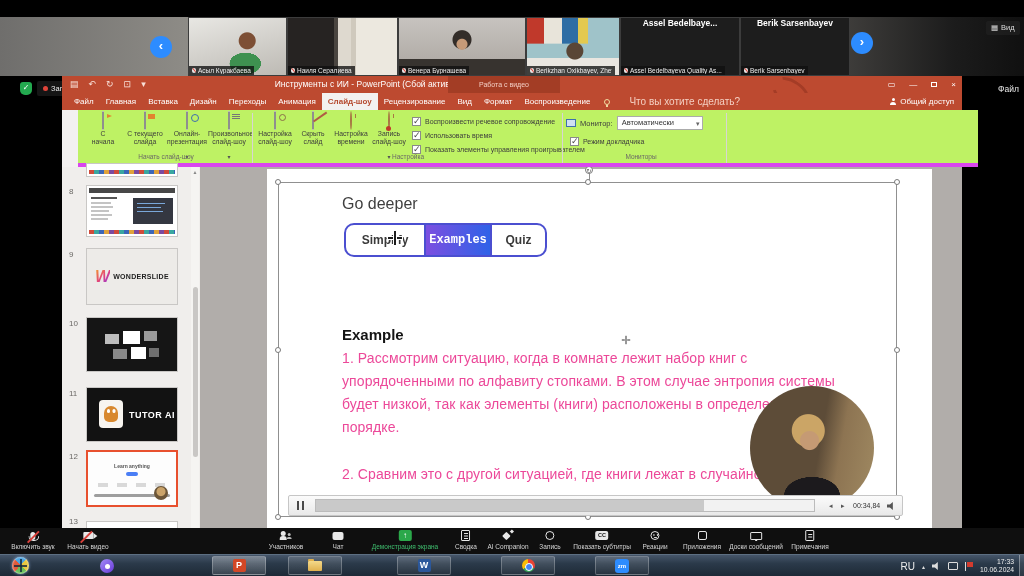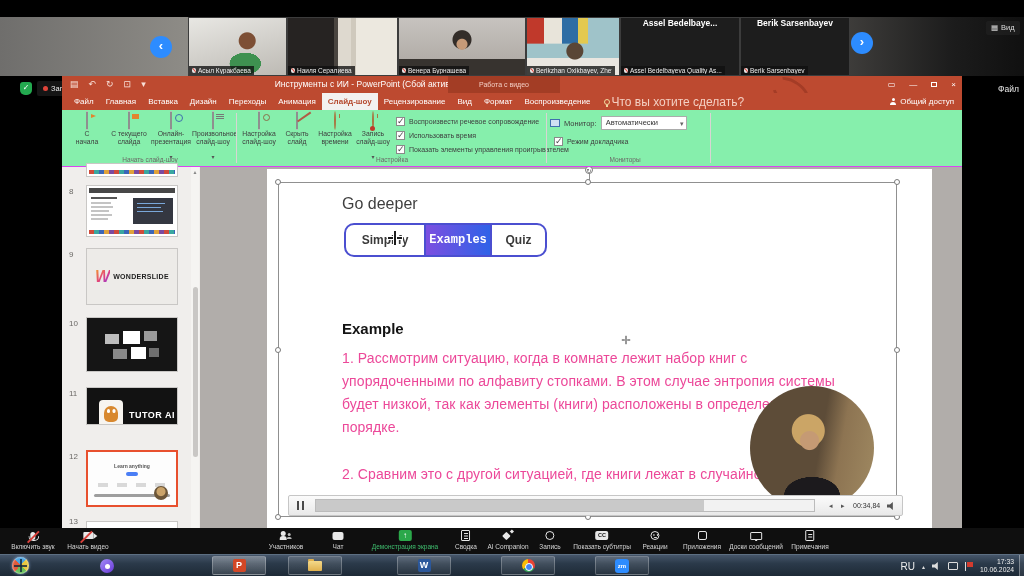--- a/index.html
+++ b/index.html
@@ -68,30 +68,30 @@
   .pp-tb{position:absolute;left:0;top:0;width:900px;height:17px;background:#bd4a30;}
   .qat{position:absolute;left:8px;top:1px;display:flex;gap:10px;color:#f8e0d8;font-size:9px;line-height:15px;}
   .pp-title{position:absolute;left:120px;top:0;width:420px;text-align:center;color:#fff;font-size:8.5px;line-height:17px;white-space:nowrap;}
   .ctxband{position:absolute;left:386px;top:0;width:112px;height:17px;background:#a33d25;color:#f3cdc2;font-size:7px;line-height:17px;text-align:center;}
   .ppwc{position:absolute;right:6px;top:0;display:flex;gap:14px;color:#fff;font-size:8px;line-height:17px;}
   .doodle{position:absolute;right:150px;top:4px;width:42px;height:26px;border:3px solid rgba(80,15,5,.22);
           border-radius:50%;border-left-color:transparent;transform:rotate(35deg);}
   .pp-tabs{position:absolute;left:0;top:17px;width:900px;height:17px;background:#bd4a30;display:flex;align-items:stretch;padding-left:6px;}
   .tab{color:#fff;font-size:8px;line-height:17px;padding:0 6px;white-space:nowrap;}
   .tab.active{background:#f3f1f0;color:#b5492e;font-weight:bold;}
-  .tellme{display:flex;align-items:center;gap:1px;margin-left:8px;color:#f4cfc2;font-size:12px;white-space:nowrap;}
+  .tellme{display:flex;align-items:center;gap:19px;margin-left:8px;color:#f4cfc2;font-size:10px;white-space:nowrap;}
   .bulb{width:6px;height:6px;border:1px solid #f0d9a0;border-radius:50%;position:relative;}
   .bulb::after{content:"";position:absolute;left:1px;bottom:-3px;width:2px;height:2px;background:#f0d9a0;}
   .sharebtn{position:absolute;right:8px;top:17px;display:flex;align-items:center;gap:3px;color:#fff;font-size:8px;height:17px;}
   .pers{width:8px;height:8px;position:relative;}
   .pers::before{content:"";position:absolute;left:2.5px;top:0;width:3px;height:3px;border-radius:50%;background:#fff;}
   .pers::after{content:"";position:absolute;left:1px;top:4px;width:6px;height:3.5px;border-radius:3px 3px 0 0;background:#fff;}
 
   
-  .pp-ribbon{position:absolute;left:0;top:34px;width:900px;height:57px;background:#86efac;border-bottom:1px solid #d946ef;}
+  .pp-ribbon{position:absolute;left:16px;top:34px;width:900px;height:57px;background:#bef264;border-bottom:4px solid #d946ef;}
   .rg{position:absolute;top:2px;display:flex;}
   .rbtn{width:42px;text-align:center;color:#444;}
   .rbtn.w38{width:38px;}
   .rl{display:block;font-size:6.8px;line-height:7.5px;color:#3d3d3d;}
   .drop{font-size:6px;color:#555;}
   .scrn{width:15px;height:11px;border:1px solid #8f8f8f;background:#fff;border-radius:1px;position:relative;margin:2px auto 3px;}
   .scrn.v-play::after{content:"";position:absolute;left:4px;top:2px;border-left:5px solid #e2852e;border-top:2.5px solid transparent;border-bottom:2.5px solid transparent;}
   .scrn.v-cur::after{content:"";position:absolute;left:3px;top:2px;width:7px;height:5px;background:#e2852e;}
   .scrn.v-glb::after{content:"";position:absolute;left:4px;top:1.5px;width:6px;height:6px;border-radius:50%;border:1px solid #3f6fae;}
   .scrn.v-lst::after{content:"";position:absolute;left:3px;top:2px;width:8px;height:1px;background:#777;box-shadow:0 2px #777,0 4px #777;}
@@ -144,21 +144,21 @@
   .psthumb{position:absolute;left:1.5px;top:120px;width:5px;height:170px;background:#c9c7c5;border-radius:3px;}
 
   
   .pp-canvas{position:absolute;left:138px;top:91px;width:762px;height:361px;background:#b1adaa;overflow:hidden;}
   .slide{position:absolute;left:67px;top:2px;width:665px;height:359px;background:#fff;}
   .godeeper{position:absolute;left:75px;top:26px;font-size:16px;color:#3f3f3f;}
   .segbar{position:absolute;left:77px;top:54px;height:34px;display:flex;border:2px solid #4b4fd0;border-radius:10px;overflow:hidden;background:#fff;}
   .seg{height:30px;line-height:30px;text-align:center;font-size:12px;font-weight:600;color:#3a3a3a;border-right:2px solid #4b4fd0;}
   .seg:last-child{border-right:none;}
   .seg.active{background:linear-gradient(90deg,#7c4fe0,#2f62e8);color:#fff;font-family:Liberation Mono, monospace;}
-  .exhead{position:absolute;left:75px;top:151px;font-size:15px;font-weight:700;color:#141414;}
+  .exhead{position:absolute;left:75px;top:157px;font-size:15px;font-weight:700;color:#141414;}
   .pline{position:absolute;left:75px;width:575px;font-size:14px;color:#ec4899;letter-spacing:.1px;white-space:nowrap;overflow:hidden;}
   .selrect{position:absolute;left:11px;top:13px;width:619px;height:335px;border:1px solid #909090;pointer-events:none;}
   .hd{position:absolute;width:6px;height:6px;border:1px solid #7a7a7a;background:#fff;border-radius:50%;}
   .rotstem{position:absolute;left:322px;top:2px;width:1px;height:11px;background:#909090;}
   .rot{position:absolute;left:318px;top:-3px;width:8px;height:8px;border:1px solid #7a7a7a;border-radius:50%;background:#fff;font-size:6px;line-height:8px;text-align:center;color:#555;}
   .vcircle{position:absolute;left:483px;top:217px;width:124px;height:124px;border-radius:50%;
     background:radial-gradient(circle at 48% 44%,#c59a74 0 9px,rgba(0,0,0,0) 10px),
                radial-gradient(circle at 47% 36%,#cba566 0 16px,rgba(0,0,0,0) 17px),
                radial-gradient(ellipse 46px 30px at 50% 88%,#1c1a1d 0 60%,rgba(0,0,0,0) 61%),
                linear-gradient(100deg,#5d4c38 0 55%,#8d7452 70%,#a08a62 100%);}
@@ -449,21 +449,21 @@
       <div class="snum" style="top:152px;">10</div>
       <div class="thumb" style="top:150px;height:55px;background:#151515;">
         <div class="sq" style="left:18px;top:16px;width:14px;height:10px;background:#bdbdbd;"></div>
         <div class="sq" style="left:36px;top:13px;width:17px;height:13px;background:#fff;"></div>
         <div class="sq" style="left:57px;top:13px;width:13px;height:10px;background:#9a9a9a;"></div>
         <div class="sq" style="left:26px;top:31px;width:14px;height:10px;background:#8a8a8a;"></div>
         <div class="sq" style="left:44px;top:29px;width:15px;height:12px;background:#fff;"></div>
         <div class="sq" style="left:62px;top:30px;width:10px;height:9px;background:#6f6f6f;"></div>
       </div>
       <div class="snum" style="top:222px;">11</div>
-      <div class="thumb" style="top:220px;height:38px;background:#121212;">
+      <div class="thumb" style="top:220px;height:55px;background:#121212;">
         <div class="owlbox">
             <div class="owl"></div>
           </div>
         <div class="tutortext">TUTOR AI</div>
       </div>
       <div class="snum" style="top:285px;">12</div>
       <div class="thumb" style="top:283px;height:57px;border:2px solid #e8502e;background:#fdfdfd;" actable="true">
         <div class="learntext">Learn anything</div>
         <div class="bluepill"></div>
         <div class="tinyrow"></div>

